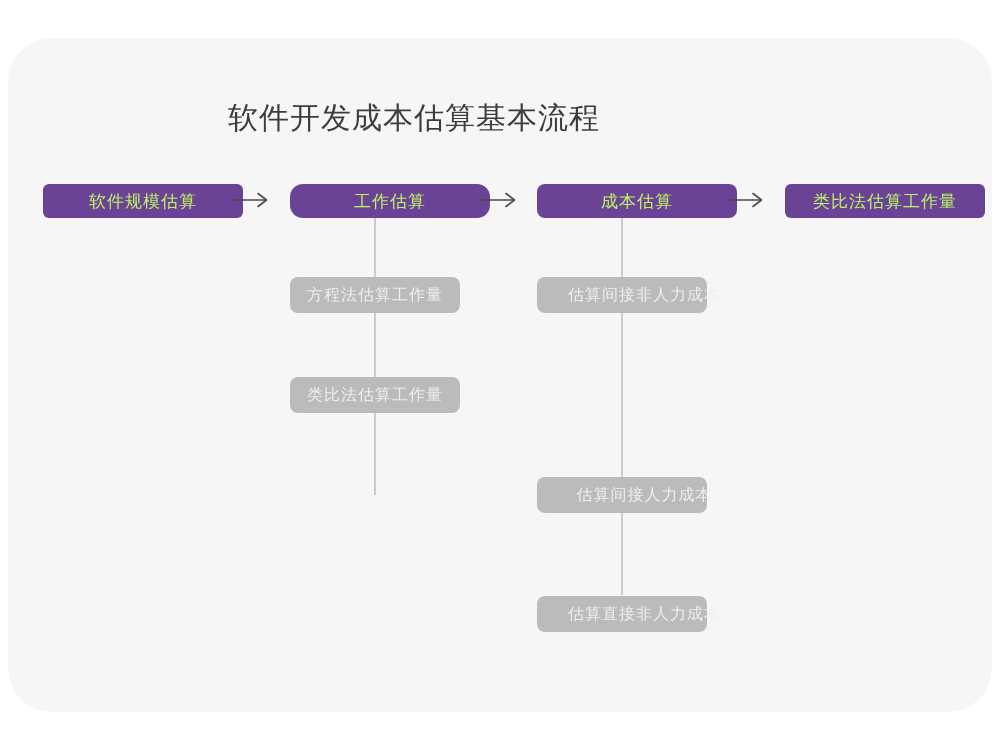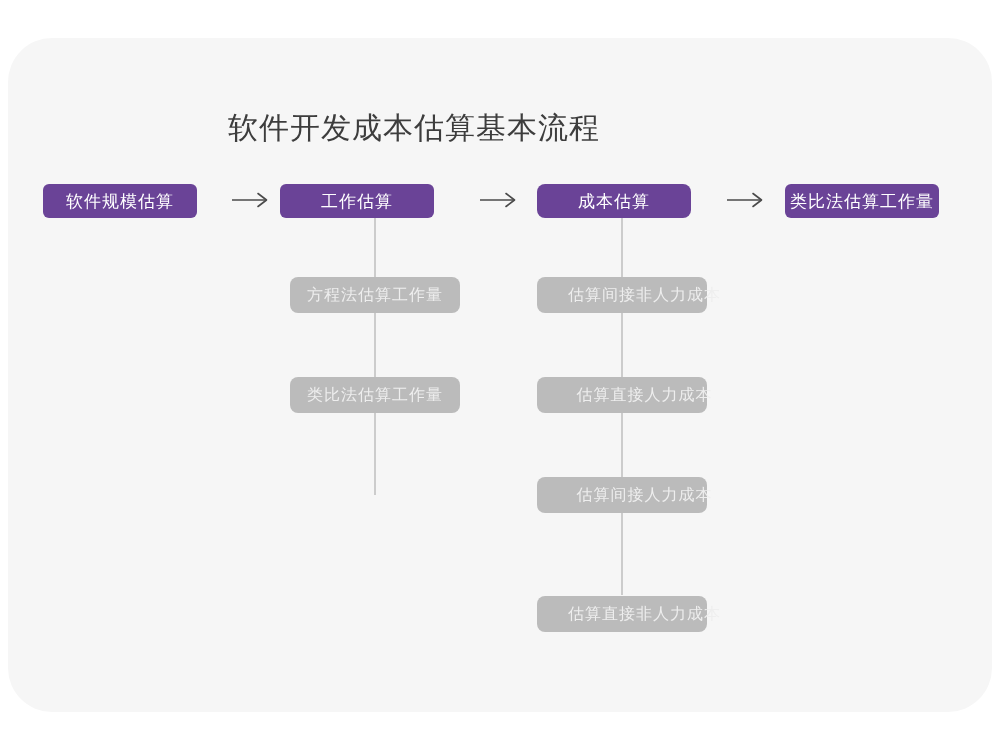--- a/index.html
+++ b/index.html
@@ -27,39 +27,38 @@
   .diagram-title {
     position: absolute;
     left: 0;
     top: 98px;
     width: 828px;
     text-align: center;
     font-size: 30px;
     letter-spacing: 1px;
     color: #3d3d3d;
     font-weight: 400;
-    margin-top: 10px;
   }
   .step-node {
     position: absolute;
     top: 184px;
-    width: 154px;
+    width: 200px;
     height: 34px;
     background: #6a4397;
     border-radius: 6px;
-    color: #ffffff;
+    color: #bef264;
     font-size: 17px;
     letter-spacing: 1px;
     display: flex;
     align-items: center;
     justify-content: center;
     box-sizing: border-box;
   }
   .step-1 { left: 43px; }
-  .step-2 { left: 280px; }
+  .step-2 { left: 290px; border-radius: 13px; }
   .step-3 { left: 537px; border-radius: 8px; }
   .step-4 { left: 785px; }
   .flow-arrow {
     position: absolute;
     top: 191px;
     width: 38px;
     height: 18px;
   }
   .arrow-1 { left: 231px; }
   .arrow-2 { left: 479px; }
@@ -132,16 +131,15 @@
 
   <div class="step-node step-4">类比法估算工作量</div>
 
   <div class="connector connector-work"></div>
   <div class="connector connector-cost"></div>
 
   <div class="sub-node col-work row-1">方程法估算工作量</div>
   <div class="sub-node col-work row-2">类比法估算工作量</div>
 
   <div class="sub-node col-cost row-1">估算间接非人力成本</div>
-  <div class="sub-node col-cost row-2">估算直接人力成本</div>
   <div class="sub-node col-cost row-3">估算间接人力成本</div>
   <div class="sub-node col-cost row-4">估算直接非人力成本</div>
 </div>
 
 </body></html>

